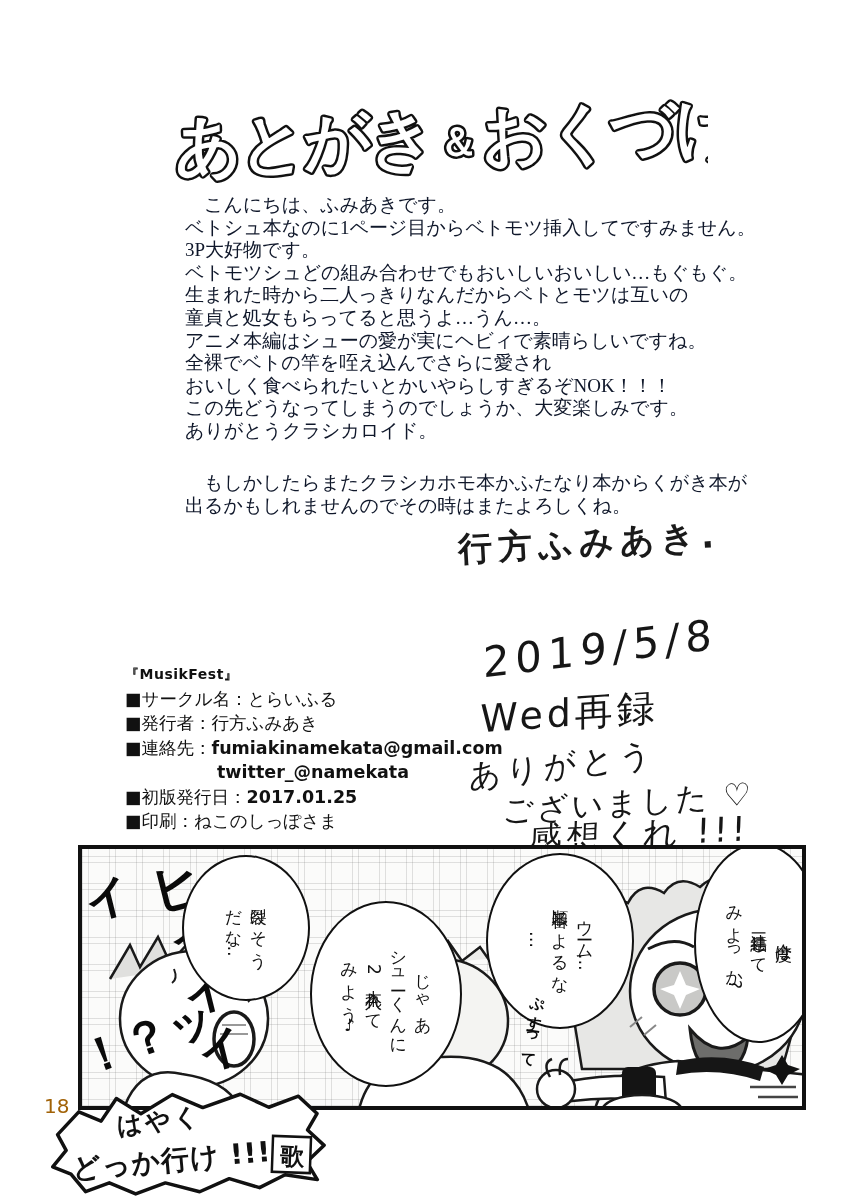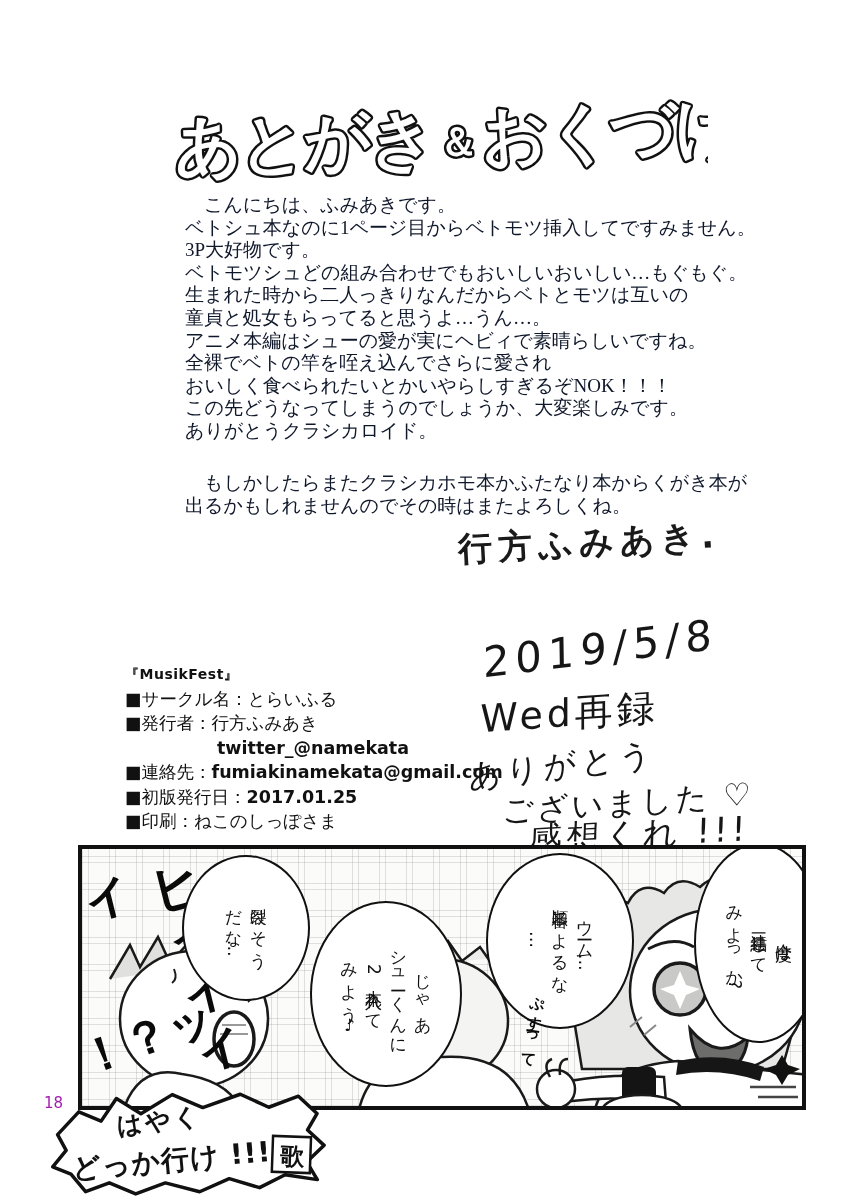--- a/index.html
+++ b/index.html
@@ -58,21 +58,21 @@
   .bubble .vtext { font-size:17px; line-height:1.45; letter-spacing:2px; color:#111; }
   #bubble-1 { left:100px; top:6px;  width:128px; height:146px; }
   #bubble-2 { left:228px; top:52px; width:152px; height:186px; }
   #bubble-3 { left:404px; top:4px;  width:148px; height:176px; }
   #bubble-4 { left:612px; top:-6px; width:130px; height:200px; }
   .sfx { position:absolute; font-weight:900; color:#0a0a0a; }
   #sfx-main { left:6px; top:-14px; font-size:54px; transform:rotate(-14deg); letter-spacing:-4px; }
   #sfx-sub  { left:-4px; top:158px; font-size:46px; transform:rotate(-20deg); }
   #sfx-pusu { left:442px; top:138px; font-size:15px; font-weight:bold; transform:rotate(9deg); letter-spacing:1px; }
   
-  #page-num { position:absolute; left:44px; top:1094px; font-size:15px; color:#a21caf; }
+  #page-num { position:absolute; left:44px; top:1094px; font-size:20px; color:#a16207; }
   #shout-svg { position:absolute; left:46px; top:1088px; transform:rotate(-2deg); }
   #shout-svg text { font-family:"DejaVu Sans", sans-serif; fill:#111; font-weight:bold; }
 </style>
 </head>
 <body>
 
 <div id="page">
 
   <svg id="title-svg" width="540" height="120" viewBox="0 0 540 120">
     <text x="6" y="88" font-size="66" transform="rotate(-2 270 60)"><tspan>あとがき</tspan><tspan font-size="40" dx="6" dy="-4">＆</tspan><tspan font-size="66" dx="6" dy="4">おくづけ</tspan></text>
@@ -95,25 +95,25 @@
   <div id="signature">行方ふみあき.</div>
 
   <div id="colophon">
     <div class="book-title">『MusikFest』</div>
     <div class="row">
       <span>■サークル名：</span><span>とらいふる</span>
     </div>
     <div class="row">
       <span>■発行者：</span><span>行方ふみあき</span>
     </div>
+    <div class="row">
+      <span>■連絡先：</span><span class="b">fumiakinamekata@gmail.com</span>
+    </div>
     <div class="row indent">
       <span class="b">twitter_@namekata</span>
-    </div>
-    <div class="row">
-      <span>■連絡先：</span><span class="b">fumiakinamekata@gmail.com</span>
     </div>
     <div class="row">
       <span>■初版発行日：</span><span class="b">2017.01.25</span>
     </div>
     <div class="row">
       <span>■印刷：</span><span>ねこのしっぽさま</span>
     </div>
   </div>
 
   <div id="note1" class="hand">2019/5/8</div>

